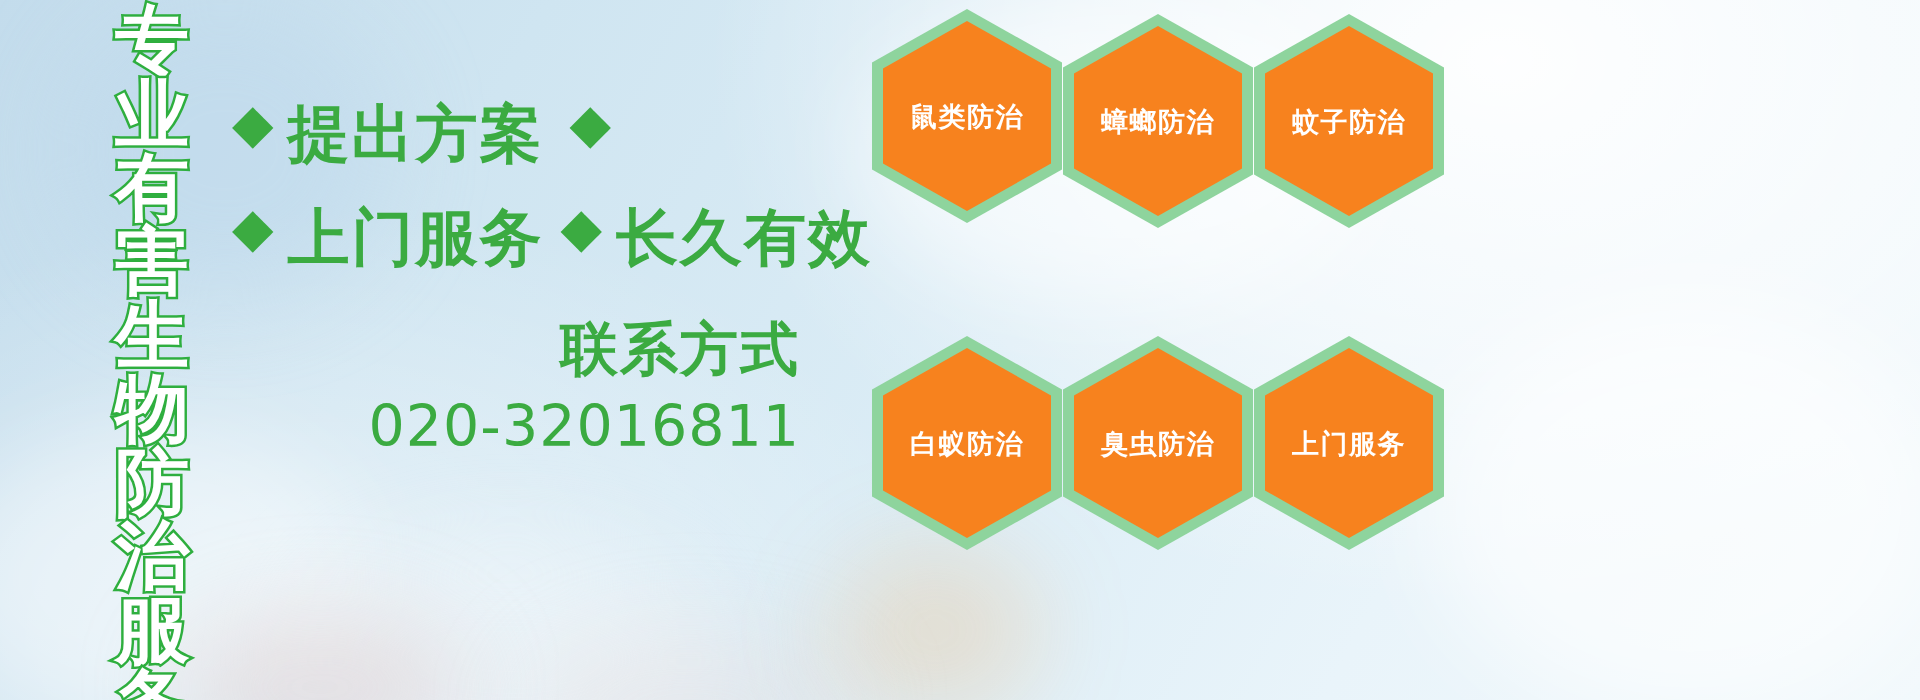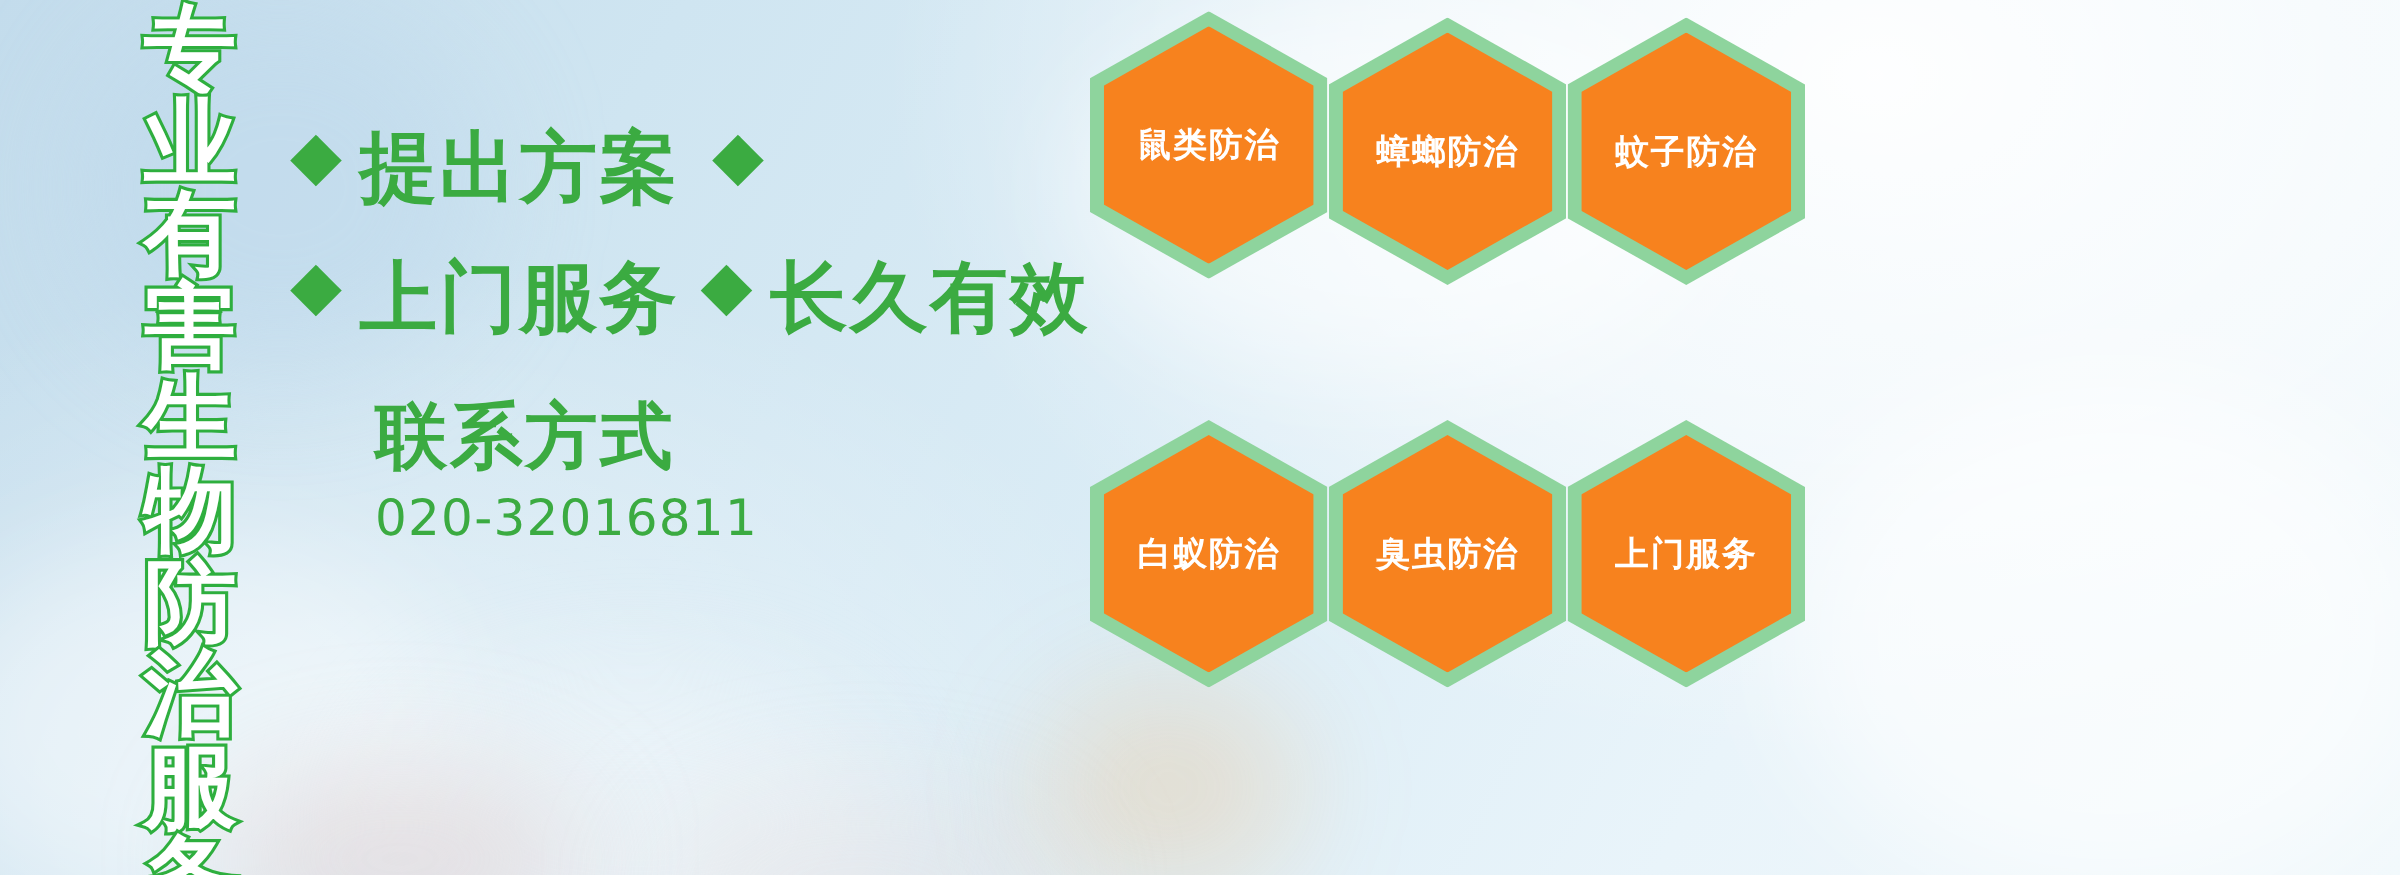--- a/index.html
+++ b/index.html
@@ -57,29 +57,29 @@
     font-size:54px;line-height:1;
     margin-right:12px;
     position:relative;top:-2px;
   }
   .slogan-row .gap{width:26px;display:inline-block;}
   .slogan-row .phrase{margin-right:0;margin-top:15px;}
 
   
   #contact{
     position:absolute;left:300px;top:318px;width:500px;
-    text-align:left;color:#3bab41;
+    text-align:right;color:#3bab41;
   }
   #contact-title{
     font-size:58px;font-weight:700;letter-spacing:2px;
     line-height:1.08;
     margin-bottom:8px;
   }
   .phone{
-    font-size:40px;font-weight:400;letter-spacing:1px;
+    font-size:57px;font-weight:400;letter-spacing:1px;
     line-height:1.32;
     white-space:nowrap;
   }
 
   
   #honeycomb{position:absolute;left:860px;top:0;width:620px;height:700px;}
   .hex{
     position:absolute;
     width:190px;height:214px;
     -webkit-clip-path:polygon(50% 0%,100% 25%,100% 75%,50% 100%,0% 75%,0% 25%);

